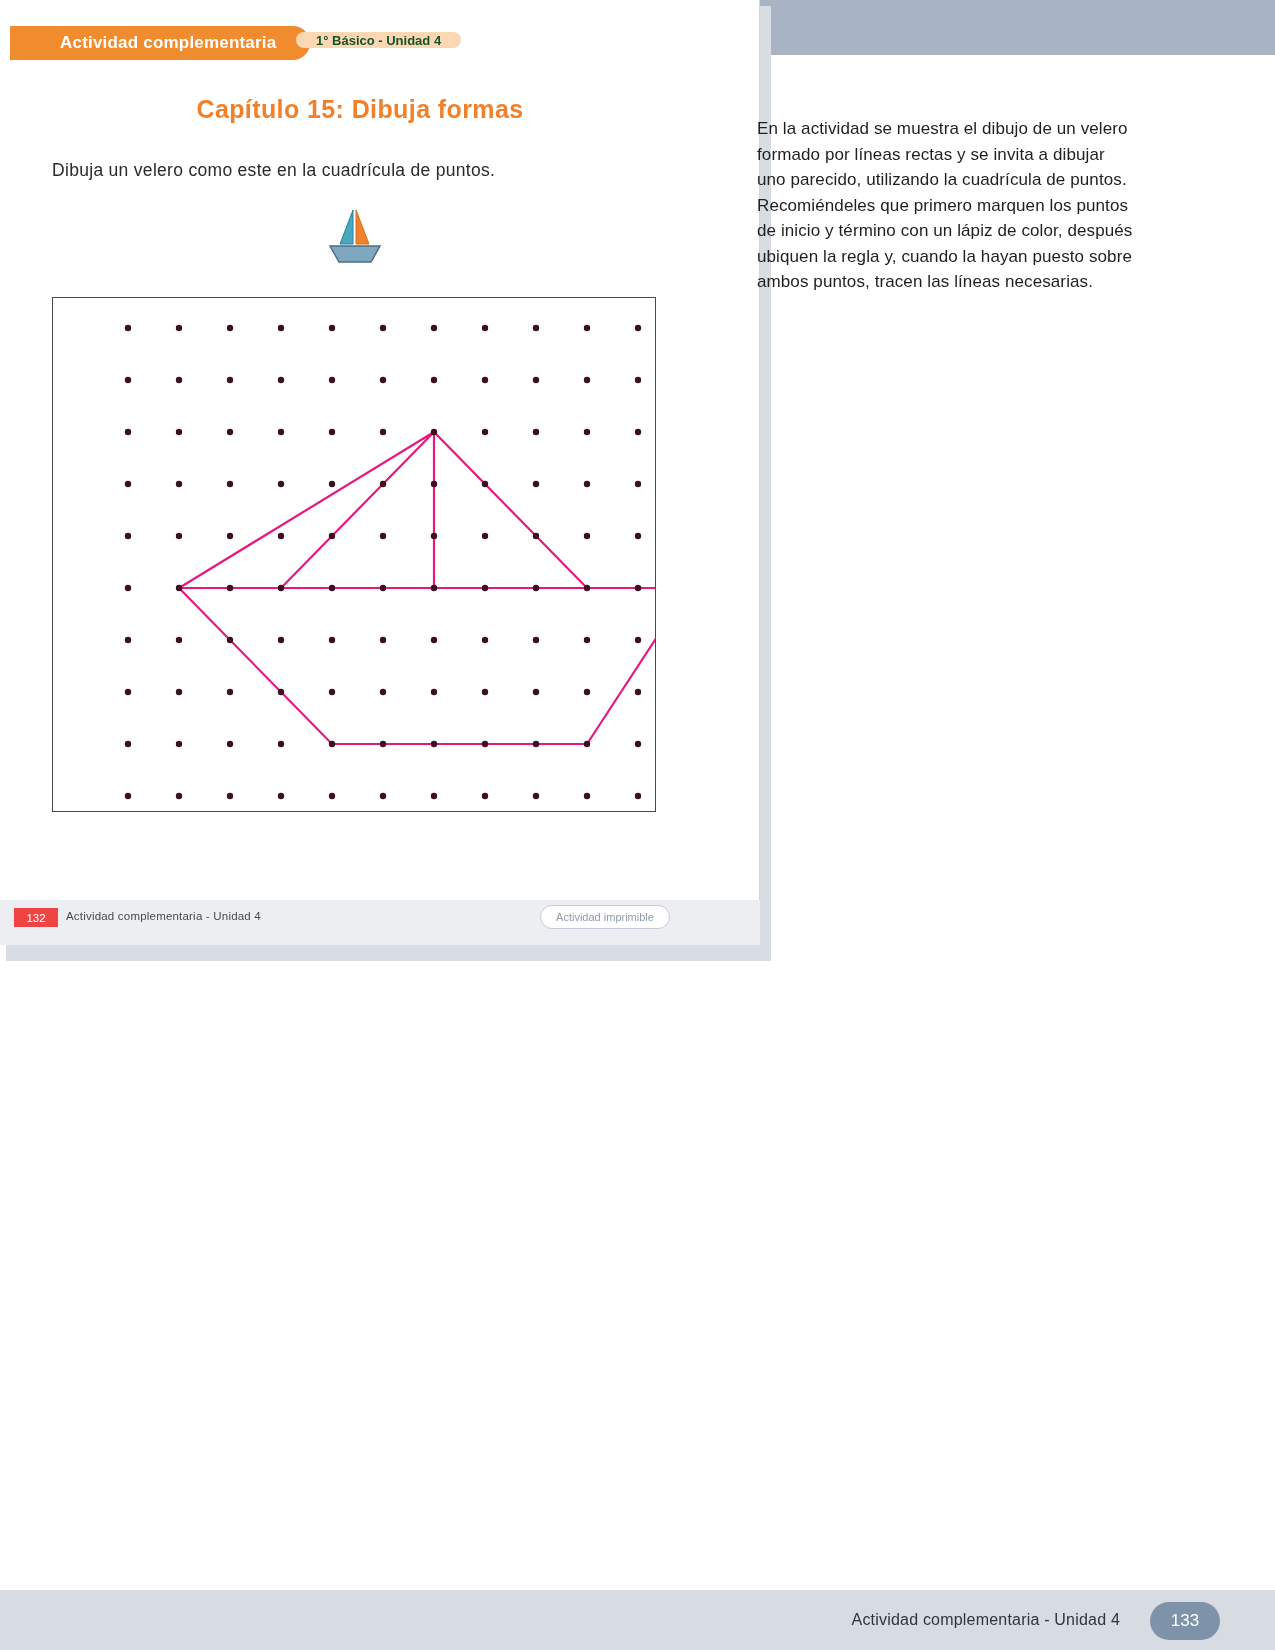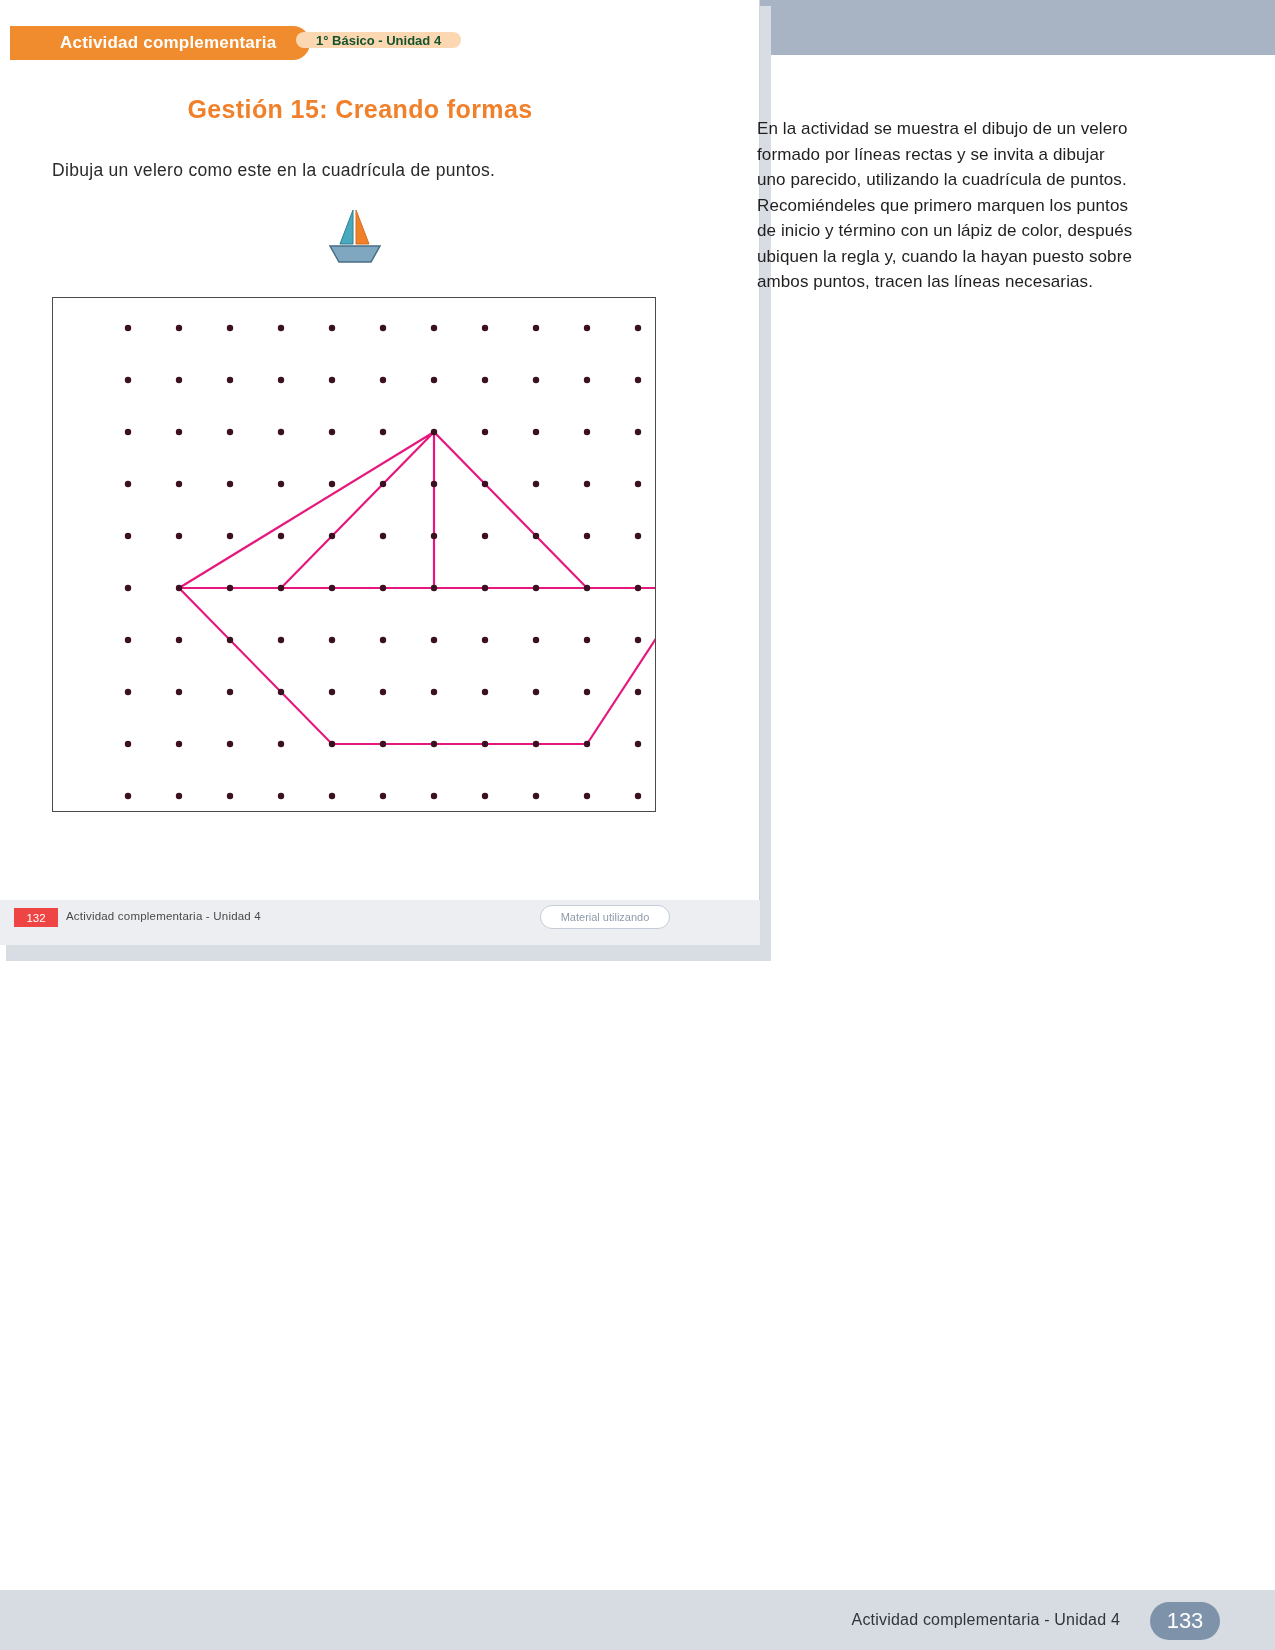--- a/index.html
+++ b/index.html
@@ -179,21 +179,21 @@
     font-size: 16px;
     letter-spacing: .2px;
   }
   .bottom-chip {
     position: absolute;
     right: 55px; bottom: 10px;
     width: 70px; height: 38px;
     background: #7e93aa;
     border-radius: 19px;
     color: #ffffff;
-    font-size: 22px;
+    font-size: 17px;
     display: flex; align-items: center; justify-content: center;
   }
 </style>
 </head>
 <body>
 
 <div class="page">
 
   <div class="top-band"></div>
 
@@ -202,21 +202,21 @@
   <div class="sheet">
     <div class="sheet-innerborder"></div>
 
     <div class="hdr-orange">
       <span>Actividad complementaria</span>
     </div>
     <div class="hdr-light">
       <span>1° Básico - Unidad 4</span>
     </div>
 
-    <div class="chapter-title">Gestión 15: Creando formas</div>
+    <div class="chapter-title">Capítulo 15: Dibuja formas</div>
 
     <div class="instruction">Dibuja un velero como este en la cuadrícula de puntos.</div>
 
     <div class="boat-icon">
       <svg viewBox="0 0 70 62" width="70" height="62">
         <polygon points="33,2 33,36 20,36" fill="#4aa9bf" stroke="#2a7f95" stroke-width="1"></polygon>
         <polygon points="36,2 49,36 36,36" fill="#f0802a" stroke="#d96d1c" stroke-width="1"></polygon>
         <polygon points="10,38 60,38 51,54 19,54" fill="#7fa8c0" stroke="#4a6e86" stroke-width="1.5"></polygon>
       </svg>
     </div>
@@ -343,21 +343,21 @@
           <circle cx="483" cy="498" r="3.2" fill="#3b1020"></circle>
           <circle cx="534" cy="498" r="3.2" fill="#3b1020"></circle>
           <circle cx="585" cy="498" r="3.2" fill="#3b1020"></circle>
           <circle cx="636" cy="498" r="3.2" fill="#3b1020"></circle>
         </svg>
     </div>
 
     <div class="sheet-footer-bar"></div>
     <div class="pagechip">132</div>
     <div class="foot-left">Actividad complementaria - Unidad 4</div>
-    <div class="printable-pill">Material utilizando</div>
+    <div class="printable-pill">Actividad imprimible</div>
   </div>
 
   <div class="gestion-body">En la actividad se muestra el dibujo de un velero formado por líneas rectas y se invita a dibujar uno parecido, utilizando la cuadrícula de puntos. Recomiéndeles que primero marquen los puntos de inicio y término con un lápiz de color, después ubiquen la regla y, cuando la hayan puesto sobre ambos puntos, tracen las líneas necesarias.</div>
 
   <div class="bottom-band"></div>
   <div class="bottom-text">Actividad complementaria - Unidad 4</div>
   <div class="bottom-chip">133</div>
 
 </div>
 

